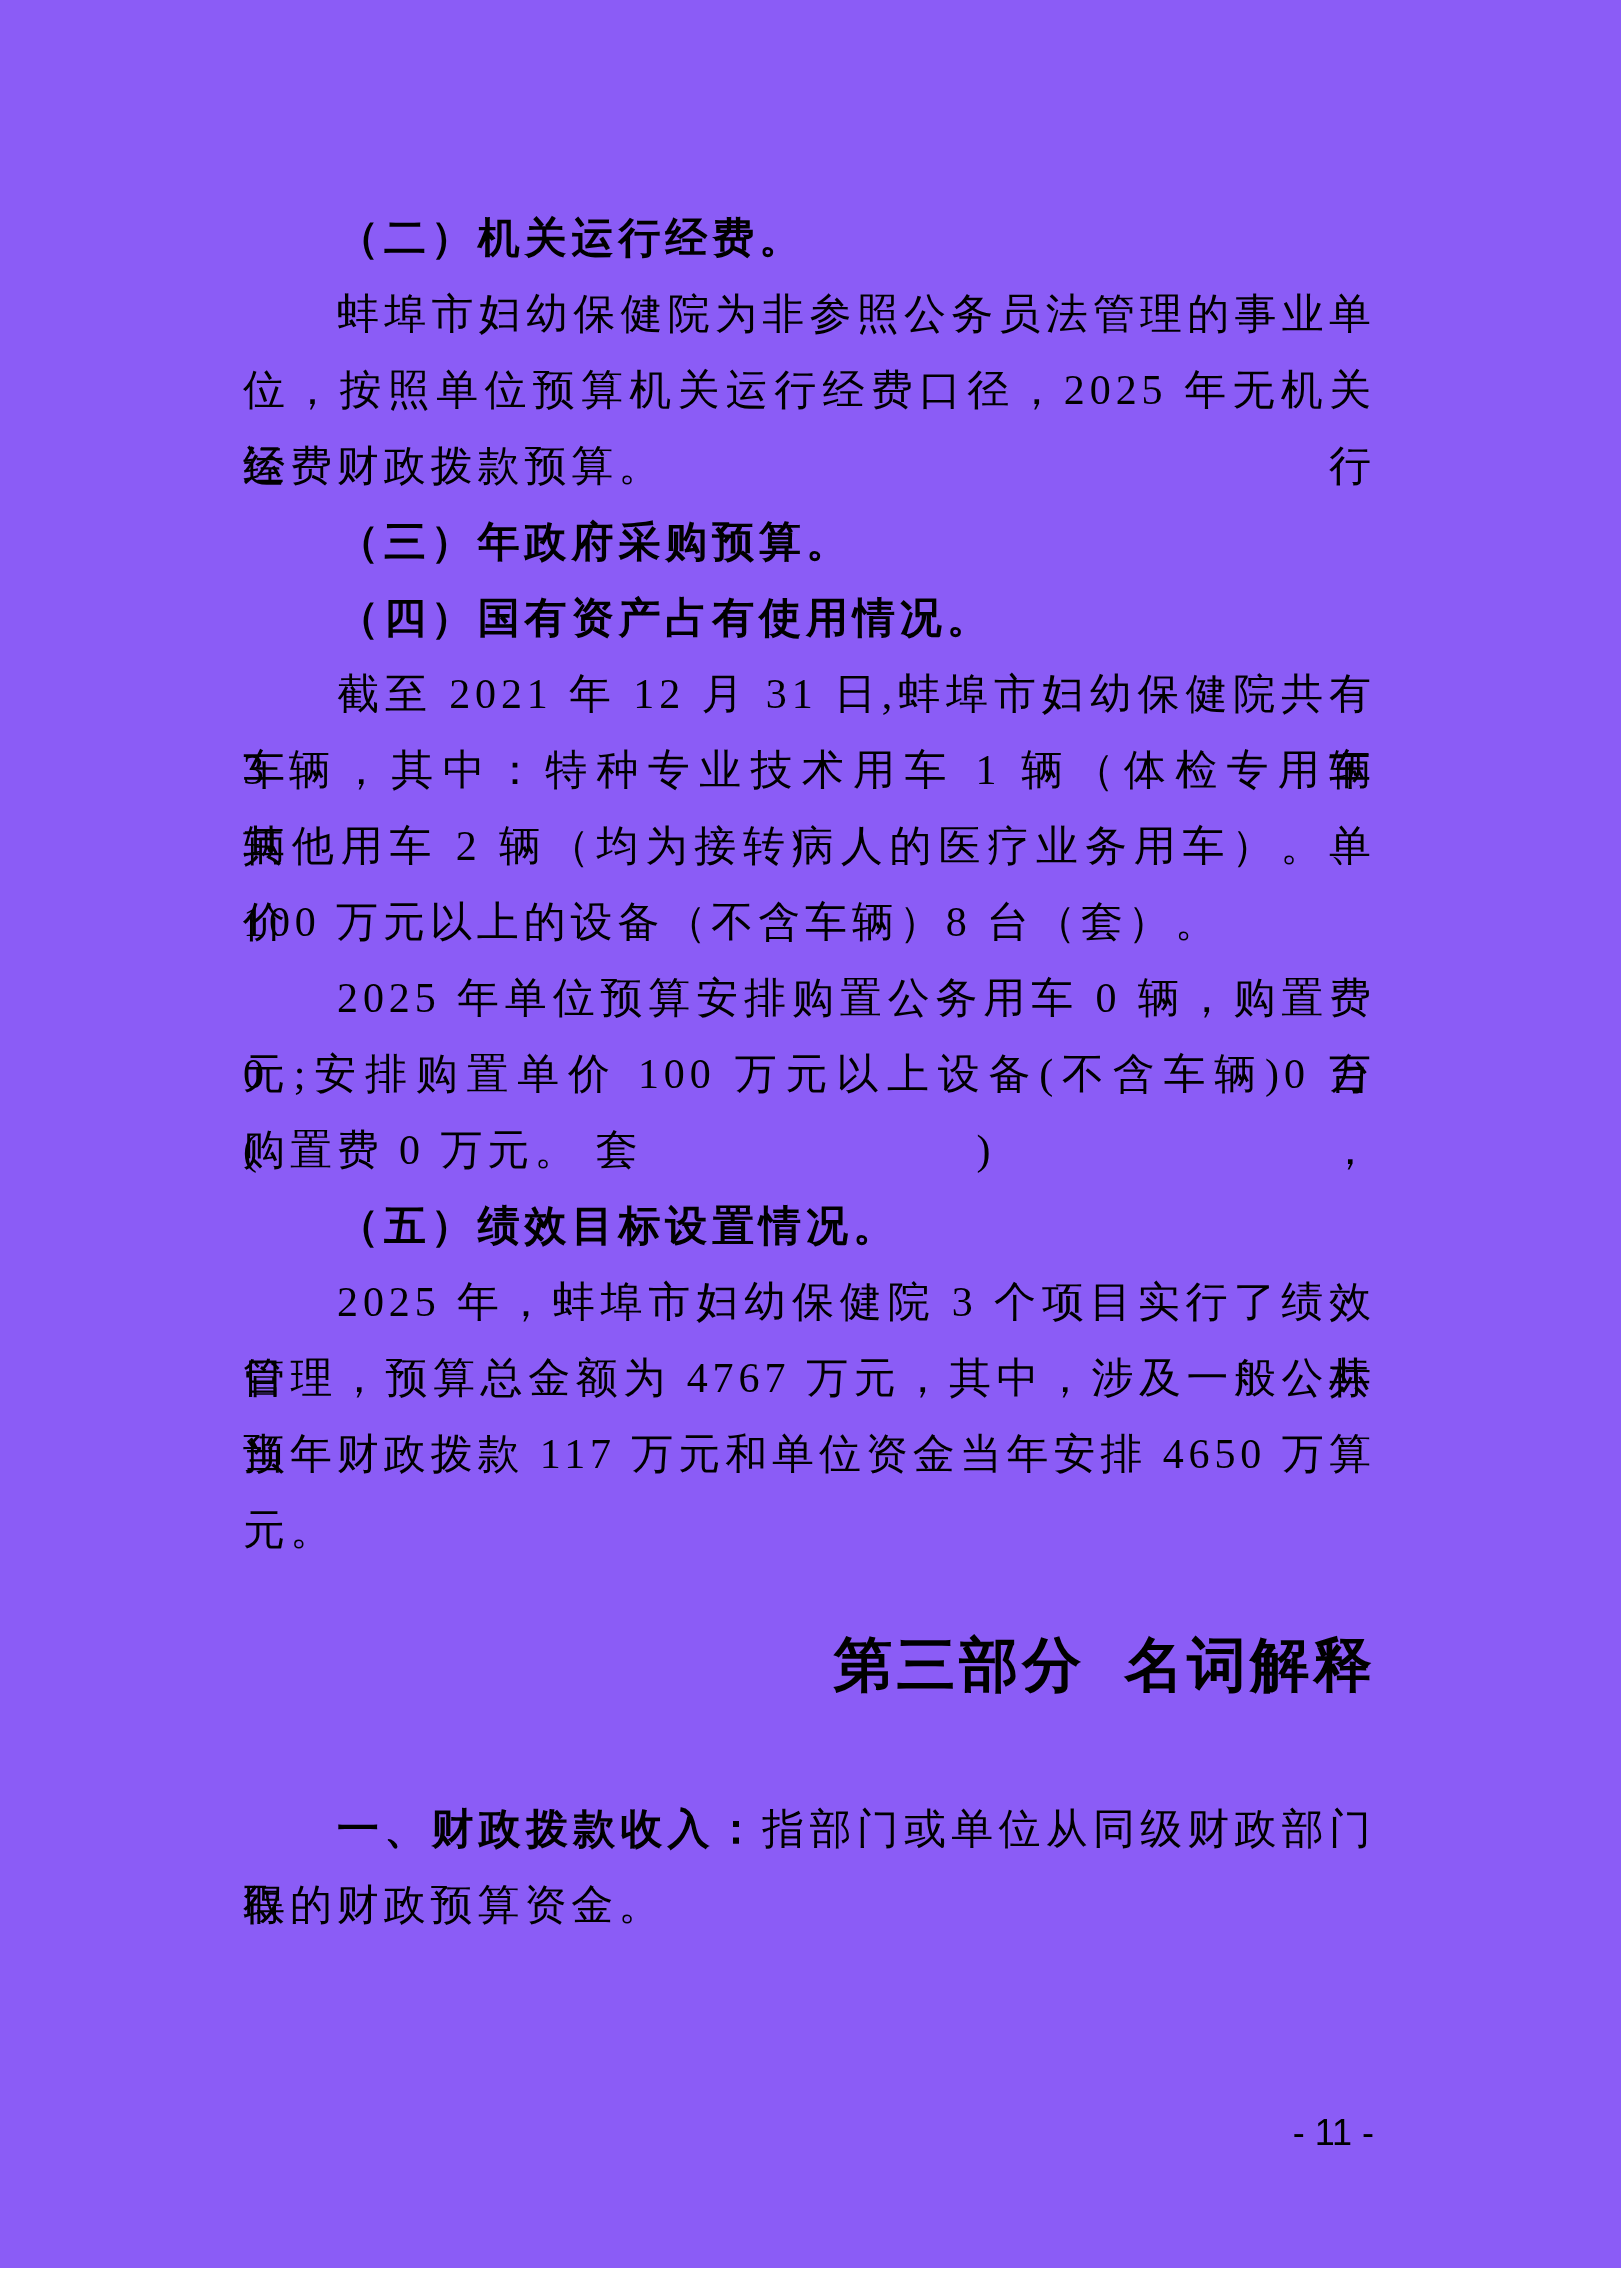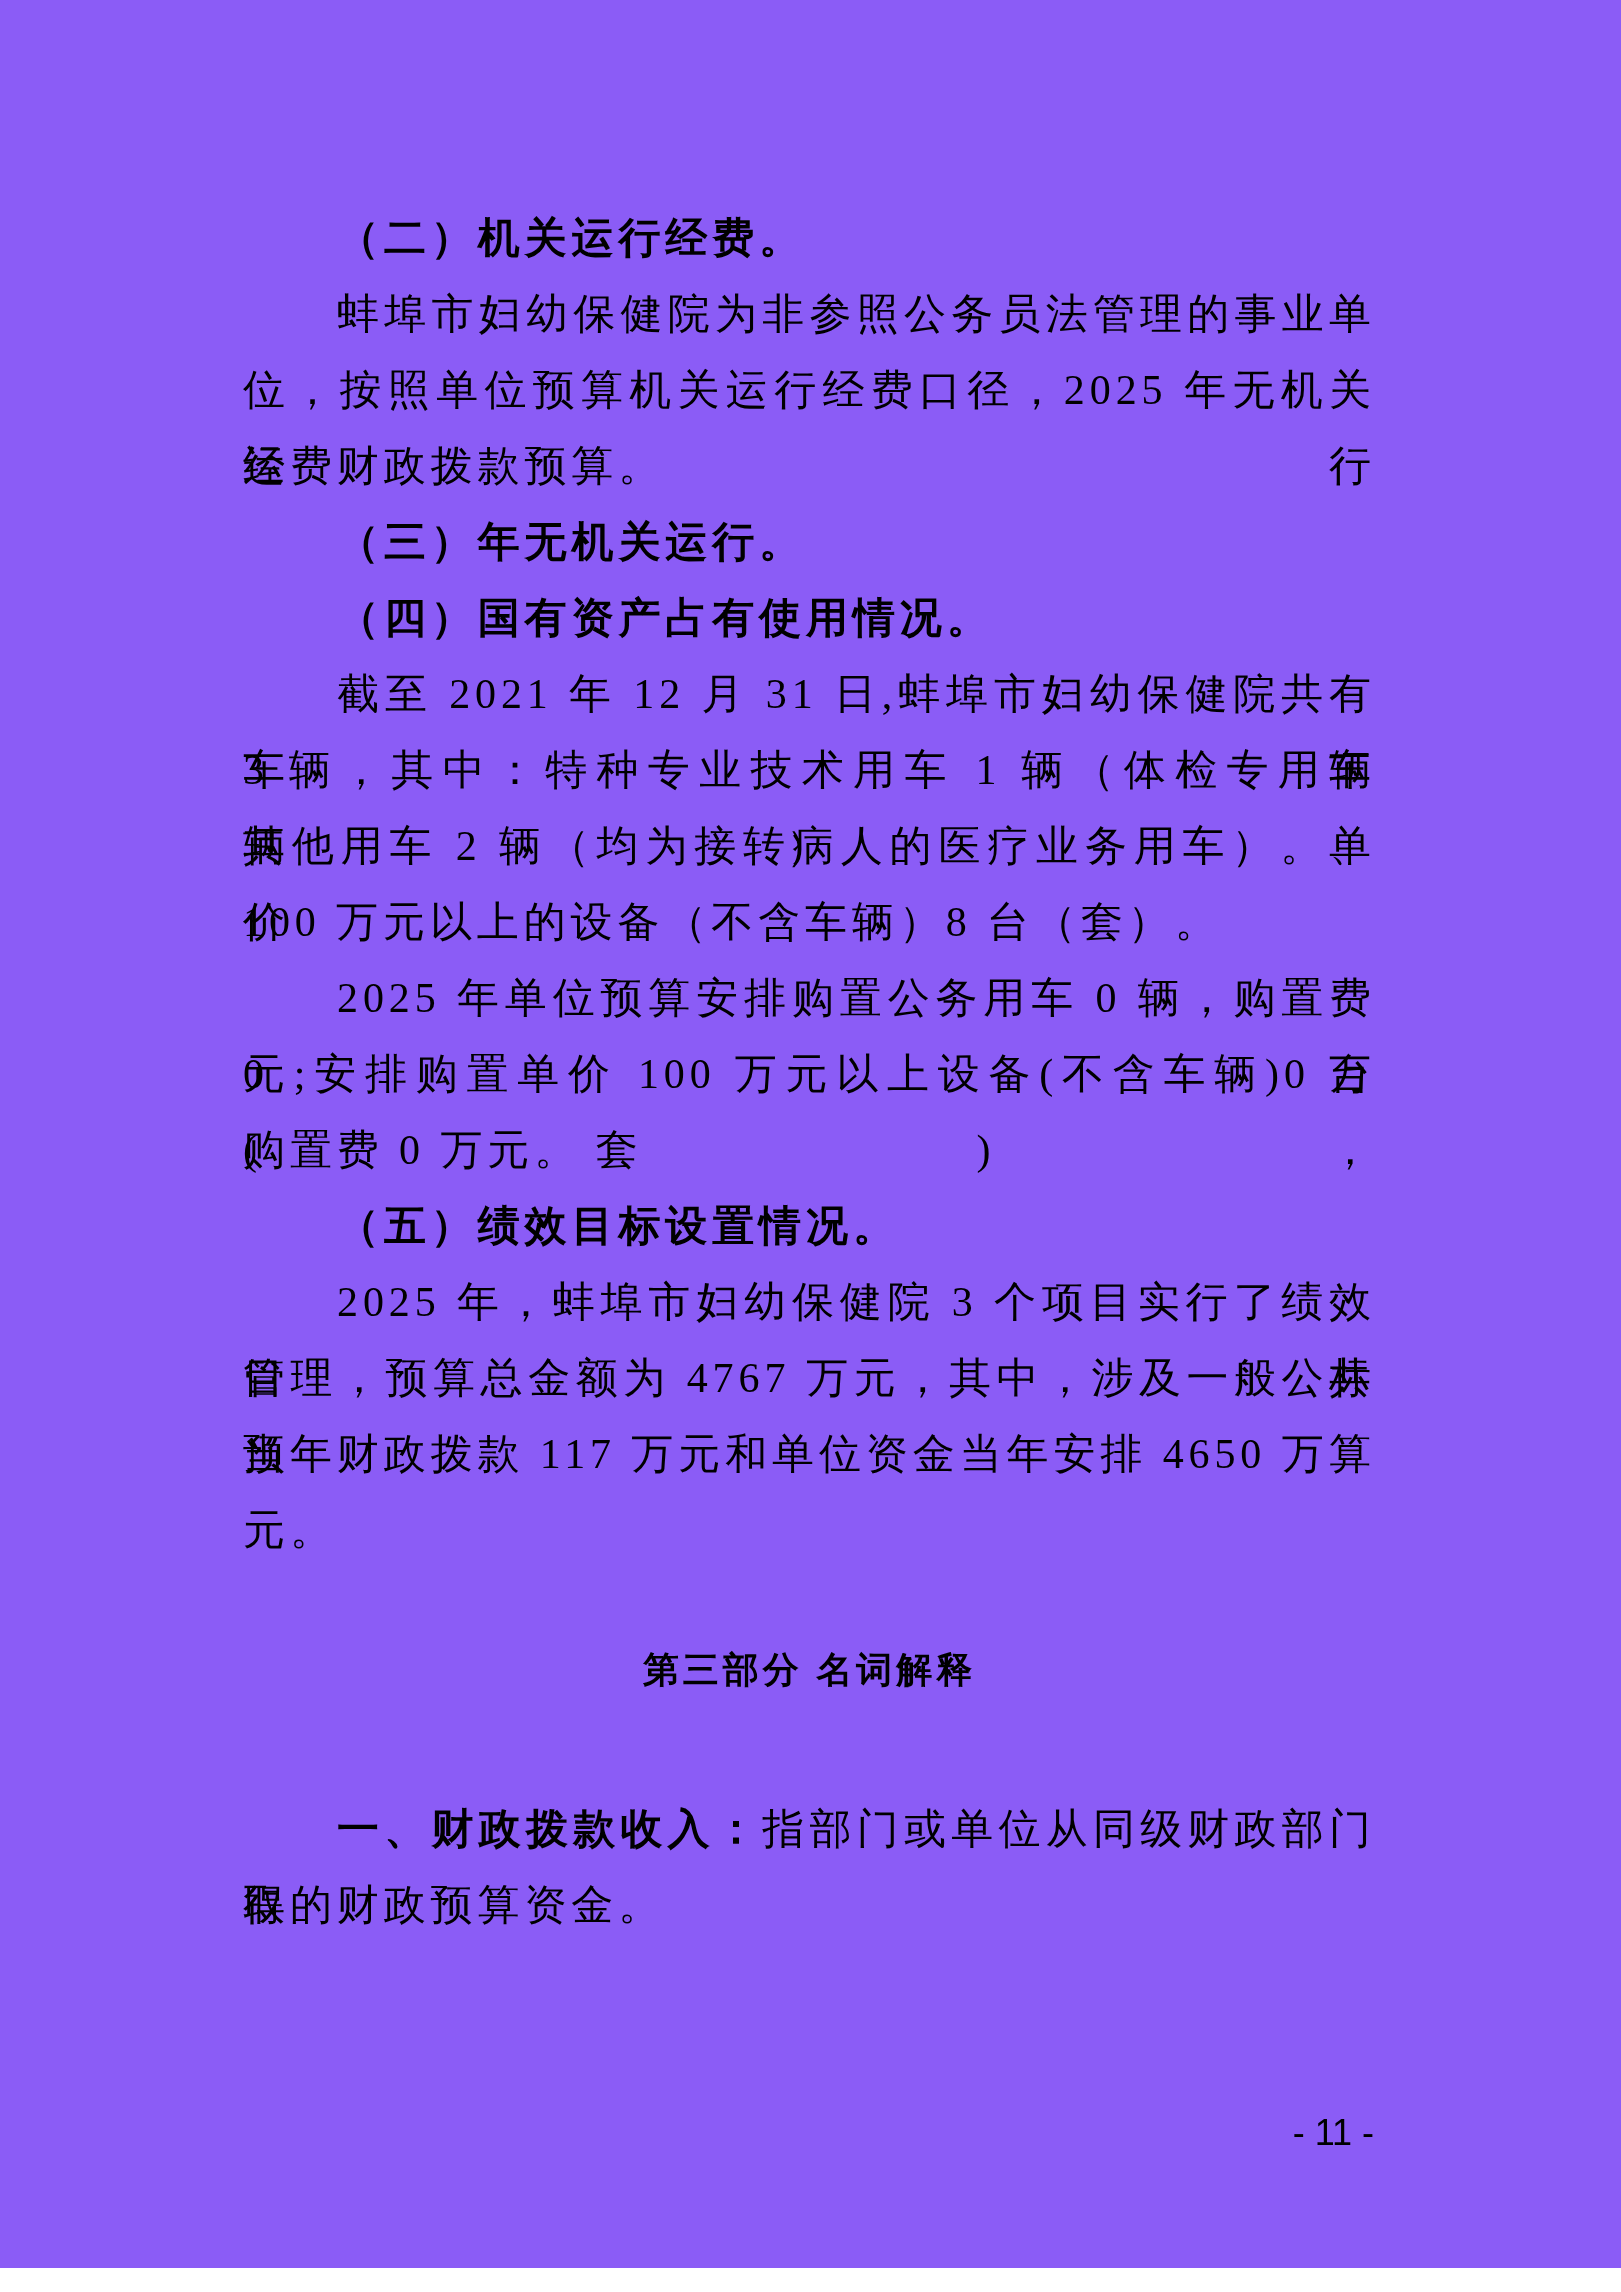--- a/index.html
+++ b/index.html
@@ -32,48 +32,48 @@
     text-align-last: justify;
   }
   .run { font-weight: normal; }
   .run.bold {
     font-weight: 700;
     font-family: "Liberation Sans", "DejaVu Sans", sans-serif;
   }
   .gap.large { height: 140px; }
   .gap.small { height: 83px; }
   .section-heading {
-    font-size: 36px;
+    font-size: 59px;
     line-height: 76px;
     height: 76px;
     letter-spacing: 3.9px;
     font-weight: 700;
-    text-align: center;
-    font-family: Liberation Sans, sans-serif;
+    text-align: right;
+    font-family: Liberation Mono, monospace;
   }
   .pagenum {
     position: absolute;
     top: 2115px;
     right: 247px;
     font-size: 36px;
     line-height: 35px;
     font-family: "Liberation Sans", "DejaVu Sans", sans-serif;
     color: #000000;
   }
 </style>
 </head>
 <body>
 
 <div class="page">
   <div class="content">
       <div class="line indent"><span class="run bold">（二）机关运行经费。</span></div>
       <div class="line indent justify"><span class="run">蚌埠市妇幼保健院为非参照公务员法管理的事业单</span></div>
       <div class="line justify"><span class="run">位，按照单位预算机关运行经费口径，2025 年无机关运行</span></div>
       <div class="line"><span class="run">经费财政拨款预算。</span></div>
-      <div class="line indent"><span class="run bold">（三）年无机关运行。</span></div>
+      <div class="line indent"><span class="run bold">（三）年政府采购预算。</span></div>
       <div class="line indent"><span class="run bold">（四）国有资产占有使用情况。</span></div>
       <div class="line indent justify"><span class="run">截至 2021 年 12 月 31 日,蚌埠市妇幼保健院共有车辆</span></div>
       <div class="line justify"><span class="run">3 辆，其中：特种专业技术用车 1 辆（体检专用车辆）、</span></div>
       <div class="line justify"><span class="run">其他用车 2 辆（均为接转病人的医疗业务用车）。单价</span></div>
       <div class="line"><span class="run">100 万元以上的设备（不含车辆）8 台（套）。</span></div>
       <div class="line indent justify"><span class="run">2025 年单位预算安排购置公务用车 0 辆，购置费 0 万</span></div>
       <div class="line justify"><span class="run">元;安排购置单价 100 万元以上设备(不含车辆)0 台(套)，</span></div>
       <div class="line"><span class="run">购置费 0 万元。</span></div>
       <div class="line indent"><span class="run bold">（五）绩效目标设置情况。</span></div>
       <div class="line indent justify"><span class="run">2025 年，蚌埠市妇幼保健院 3 个项目实行了绩效目标</span></div>

